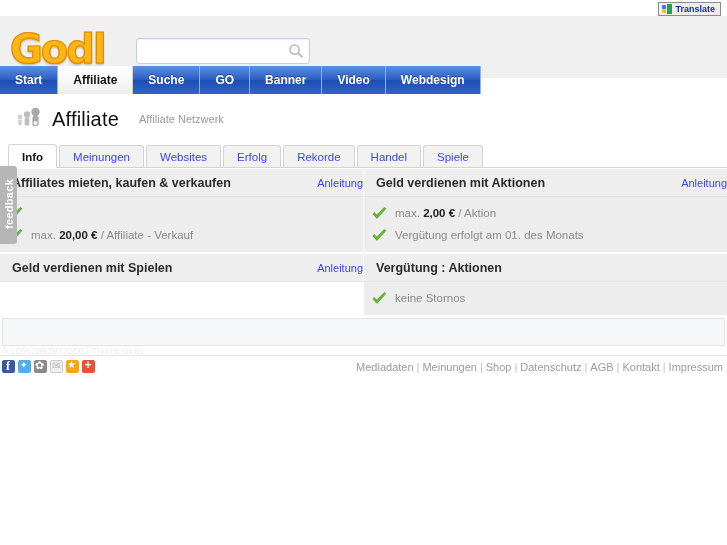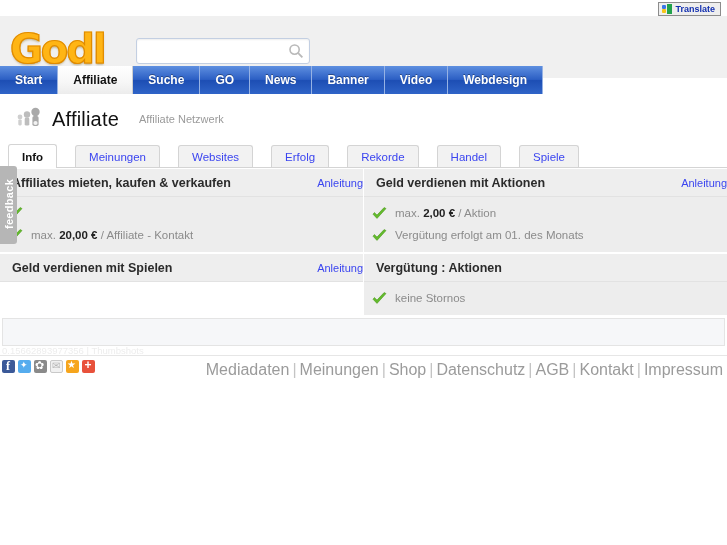--- a/index.html
+++ b/index.html
@@ -89,21 +89,20 @@
   #page-title {
     font-size:20px; color:#111; font-weight:normal; letter-spacing:.2px;
   }
   #page-subtitle { font-size:11px; color:#9a9a9a; margin-left:20px; }
 
   
   #tabs {
     position:absolute; left:0; top:144px; width:727px; height:24px;
     display:flex; align-items:flex-end;
     border-bottom:1px solid #d4d4d4;
-    gap:16px;
   }
   .tab {
     height:22px; padding:0 13px;
     display:flex; align-items:center; justify-content:center;
     font-size:11.5px; color:#3b45f0; cursor:pointer; white-space:nowrap;
     border:1px solid #d4d4d4; border-bottom:none;
     border-radius:3px 3px 0 0;
     background:#f2f2f2; margin-right:2px;
   }
   .tab:first-child { margin-left:8px; }
@@ -173,21 +172,21 @@
   .soc.mail { background:#f1f1f1; border:1px solid #c9c9c9; }
   .soc.mail::after { content:"✉"; position:absolute; left:1px; top:-1px; color:#b5b5b5; font-size:10px; }
   .soc.star { background:#f6a51c; }
   .soc.star::after { content:"★"; position:absolute; left:1px; top:-1px; color:#fff; font-size:10px; }
   .soc.plus { background:#e8513b; }
   .soc.plus::after { content:"+"; position:absolute; left:2.5px; top:-2px; color:#fff;
                      font-weight:bold; font-size:12px; }
 
   #footer-links {
     position:absolute; right:4px; top:5px;
-    font-size:16px; color:#9b9b9b; white-space:nowrap;
+    font-size:11px; color:#9b9b9b; white-space:nowrap;
   }
   #footer-links span.lnk { cursor:pointer; color:#9b9b9b; }
   #footer-links span.sep { color:#c4c4c4; padding:0 3px; }
 
   
   #feedback-tab {
     position:absolute; left:0px; top:166px;
     width:17px; height:78px;
     background:#b6b6b6;
     border-radius:0 3px 3px 0;
@@ -227,21 +226,20 @@
       <line x1="10.2" y1="10.2" x2="14.4" y2="14.4" stroke="#b9b9b9" stroke-width="1.8"></line>
     </svg>
   </div>
 </div>
 
 <div id="nav">
     <div class="nav-item">Start</div>
     <div class="nav-item active">Affiliate</div>
     <div class="nav-item">Suche</div>
     <div class="nav-item">GO</div>
-    <div class="nav-item">News</div>
     <div class="nav-item">Banner</div>
     <div class="nav-item">Video</div>
     <div class="nav-item">Webdesign</div>
   </div>
 
 <div id="page-title-row">
   <svg id="title-icon" viewBox="0 0 30 26">
     <circle cx="6" cy="11" r="2.4" fill="#cfcfcf"></circle>
     <rect x="4.3" y="13.4" width="3.4" height="6" rx="1.1" fill="#cfcfcf"></rect>
     <circle cx="13" cy="8.5" r="3.2" fill="#bdbdbd"></circle>
@@ -273,21 +271,21 @@
       <div class="cell-body">
         <div class="bullet">
           <svg class="check" viewBox="0 0 15 13">
             <path d="M1 7.2 L5 11.4 L14 1.6 L12.1 0.6 L5 8.1 L2.4 5.6 Z" fill="#63bb2c" stroke="#4f9a22" stroke-width="0.6"></path>
           </svg>
         </div>
         <div class="bullet">
           <svg class="check" viewBox="0 0 15 13">
             <path d="M1 7.2 L5 11.4 L14 1.6 L12.1 0.6 L5 8.1 L2.4 5.6 Z" fill="#63bb2c" stroke="#4f9a22" stroke-width="0.6"></path>
           </svg>
-          <span><span class="dim">max. </span><b>20,00 €</b><span class="dim"> / Affiliate - Kontakt</span></span>
+          <span><span class="dim">max. </span><b>20,00 €</b><span class="dim"> / Affiliate - Verkauf</span></span>
         </div>
       </div>
     </div>
     <div class="cell col2 row1">
       <div class="cell-head">
         <div class="ttl">Geld verdienen mit Aktionen</div>
         <div class="guide">Anleitung</div>
       </div>
       <div class="cell-body">
         <div class="bullet">

